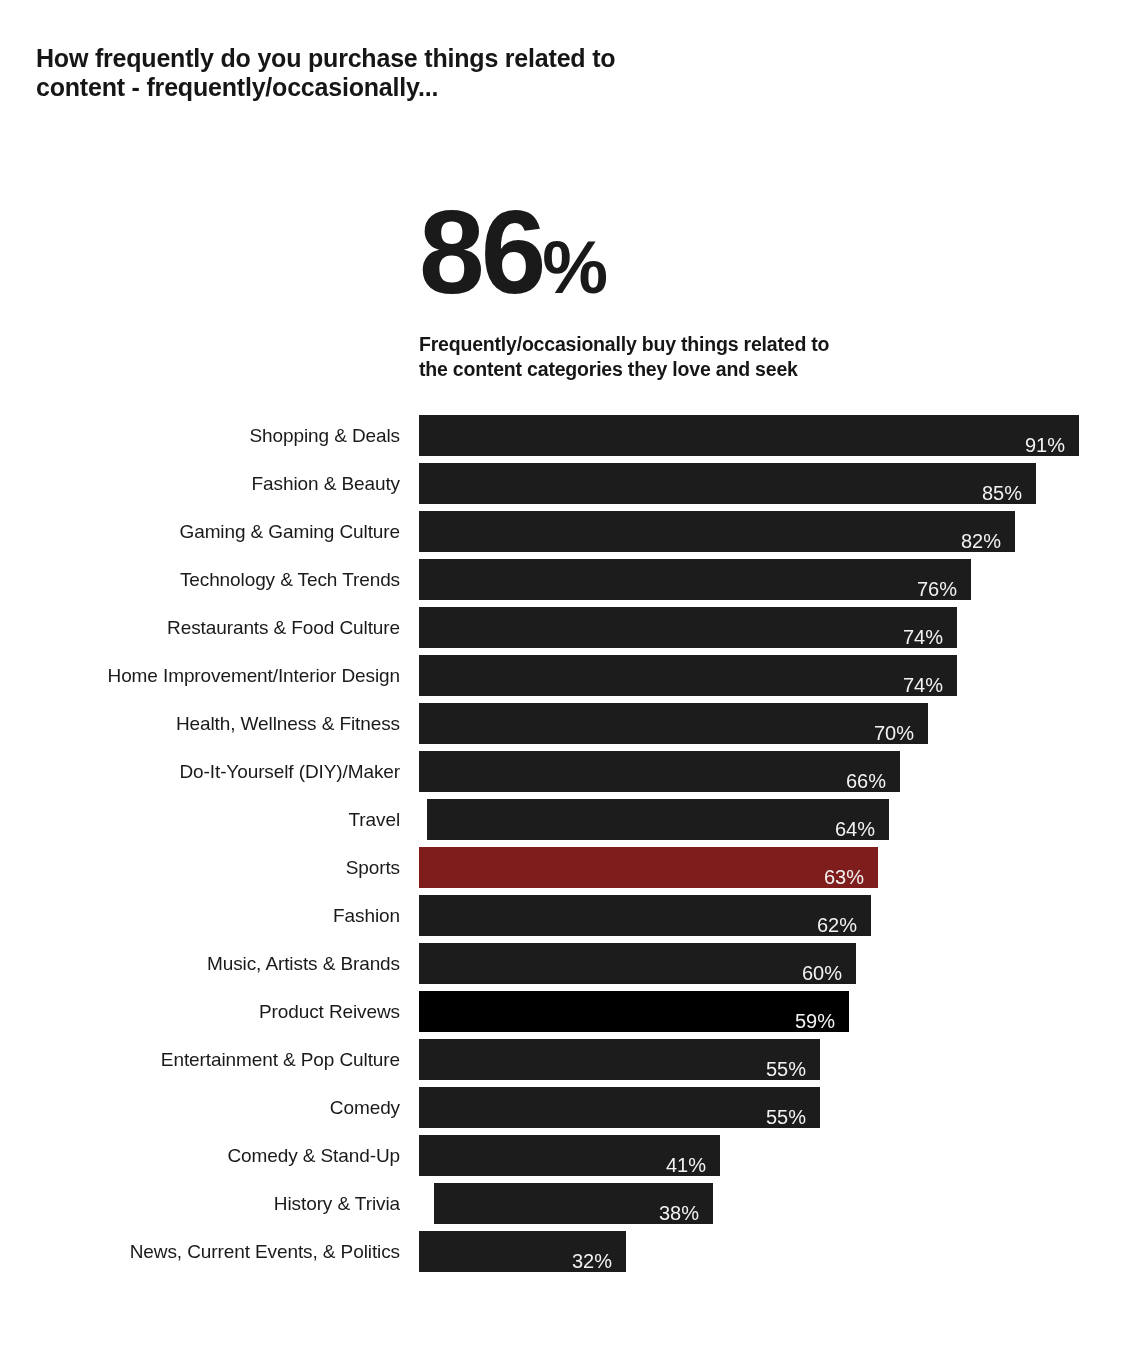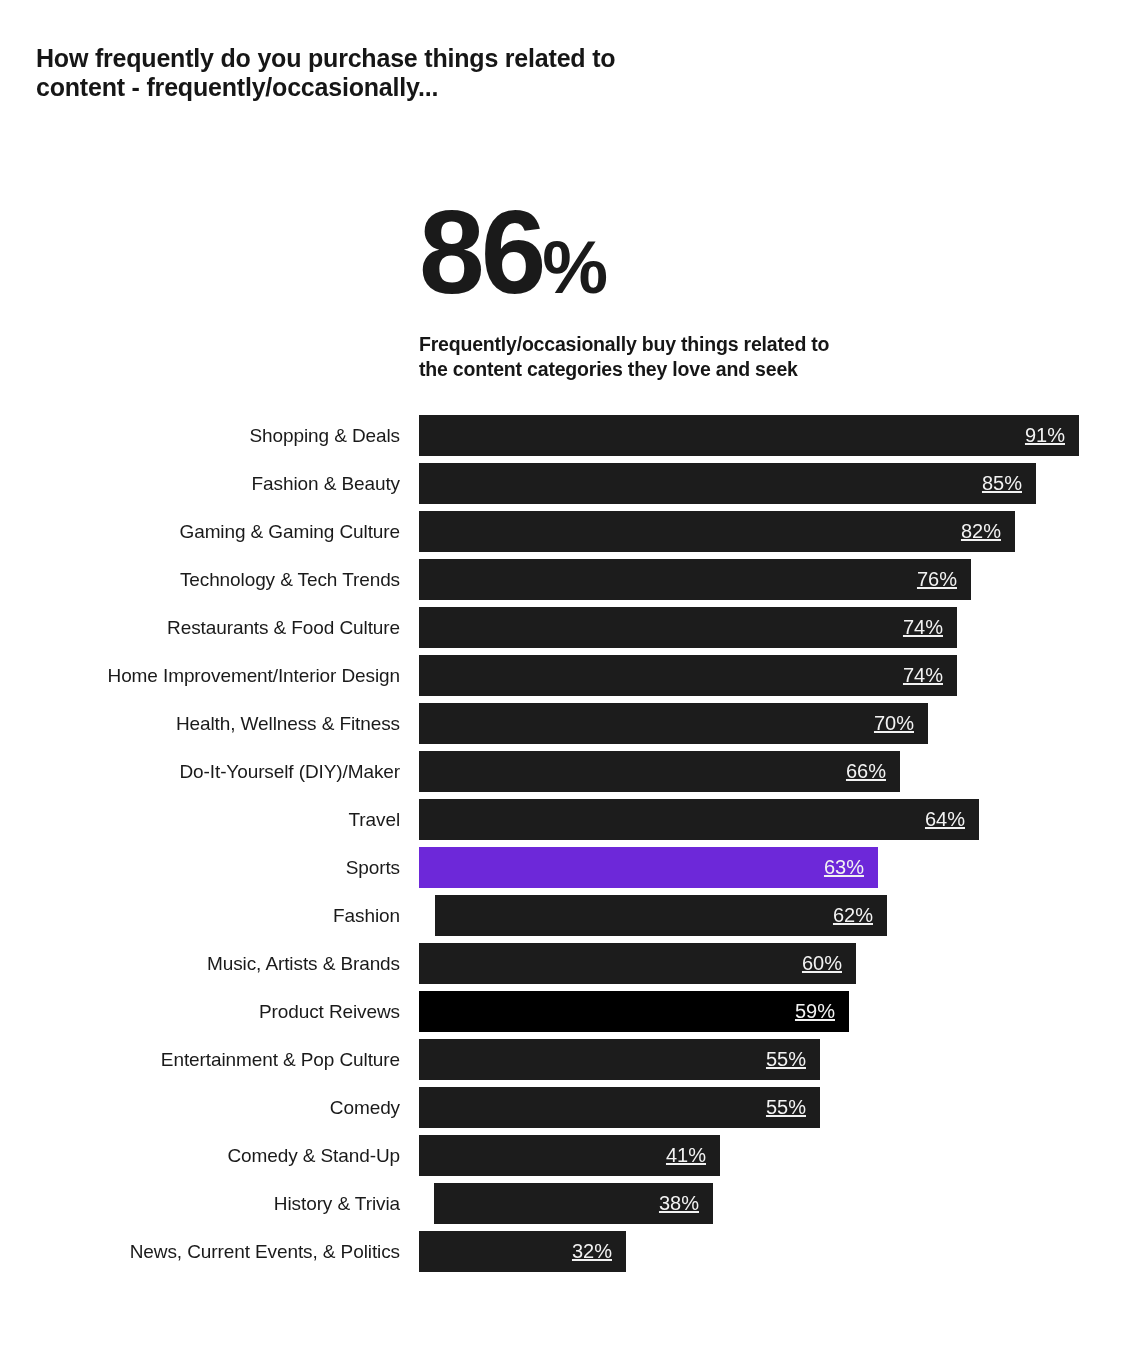--- a/index.html
+++ b/index.html
@@ -95,28 +95,27 @@
     height: 41px;
   }
   .bar-fill {
     height: 41px;
     background: #1c1c1c;
     position: relative;
   }
   .bar-value {
     position: absolute;
     right: 14px;
-    top: 0;
+    top: 10px;
     height: 41px;
     line-height: 41px;
     font-size: 20px;
     color: #f2f2f2;
     letter-spacing: 0px;
     white-space: nowrap;
-    text-decoration: underline;
   }
 </style>
 </head>
 <body>
 
 <div id="title-block">
   <div class="title-line">How frequently do you purchase things related to</div>
   <div class="title-line">content - frequently/occasionally...</div>
 </div>
 
@@ -188,38 +187,38 @@
     <div class="bar-row">
       <div class="bar-label">Do-It-Yourself (DIY)/Maker</div>
       <div class="bar-track" style="width: 481px;">
         <div class="bar-fill" style="background: rgb(28, 28, 28); width: 100%;">
           <span class="bar-value" style="color: rgb(242, 242, 242);">66%</span>
         </div>
       </div>
     </div>
     <div class="bar-row">
       <div class="bar-label">Travel</div>
-      <div class="bar-track" style="width: 560px;">
+      <div class="bar-track" style="width: 462px; margin-left: 8px;">
         <div class="bar-fill" style="background: rgb(28, 28, 28); width: 100%;">
           <span class="bar-value" style="color: rgb(242, 242, 242);">64%</span>
         </div>
       </div>
     </div>
     <div class="bar-row">
       <div class="bar-label">Sports</div>
       <div class="bar-track" style="width: 459px;">
-        <div class="bar-fill" style="background: #6d28d9; width: 100%;">
+        <div class="bar-fill" style="background: #7f1d1d; width: 100%;">
           <span class="bar-value" style="color: rgb(242, 242, 242);">63%</span>
         </div>
       </div>
     </div>
     <div class="bar-row">
       <div class="bar-label">Fashion</div>
       <div class="bar-track" style="width: 452px;">
-        <div class="bar-fill" style="background: rgb(28, 28, 28); width: 100%; margin-left: 16px;">
+        <div class="bar-fill" style="background: rgb(28, 28, 28); width: 100%;">
           <span class="bar-value" style="color: rgb(242, 242, 242);">62%</span>
         </div>
       </div>
     </div>
     <div class="bar-row">
       <div class="bar-label">Music, Artists &amp; Brands</div>
       <div class="bar-track" style="width: 437px;">
         <div class="bar-fill" style="background: rgb(28, 28, 28); width: 100%;">
           <span class="bar-value" style="color: rgb(242, 242, 242);">60%</span>
         </div>

